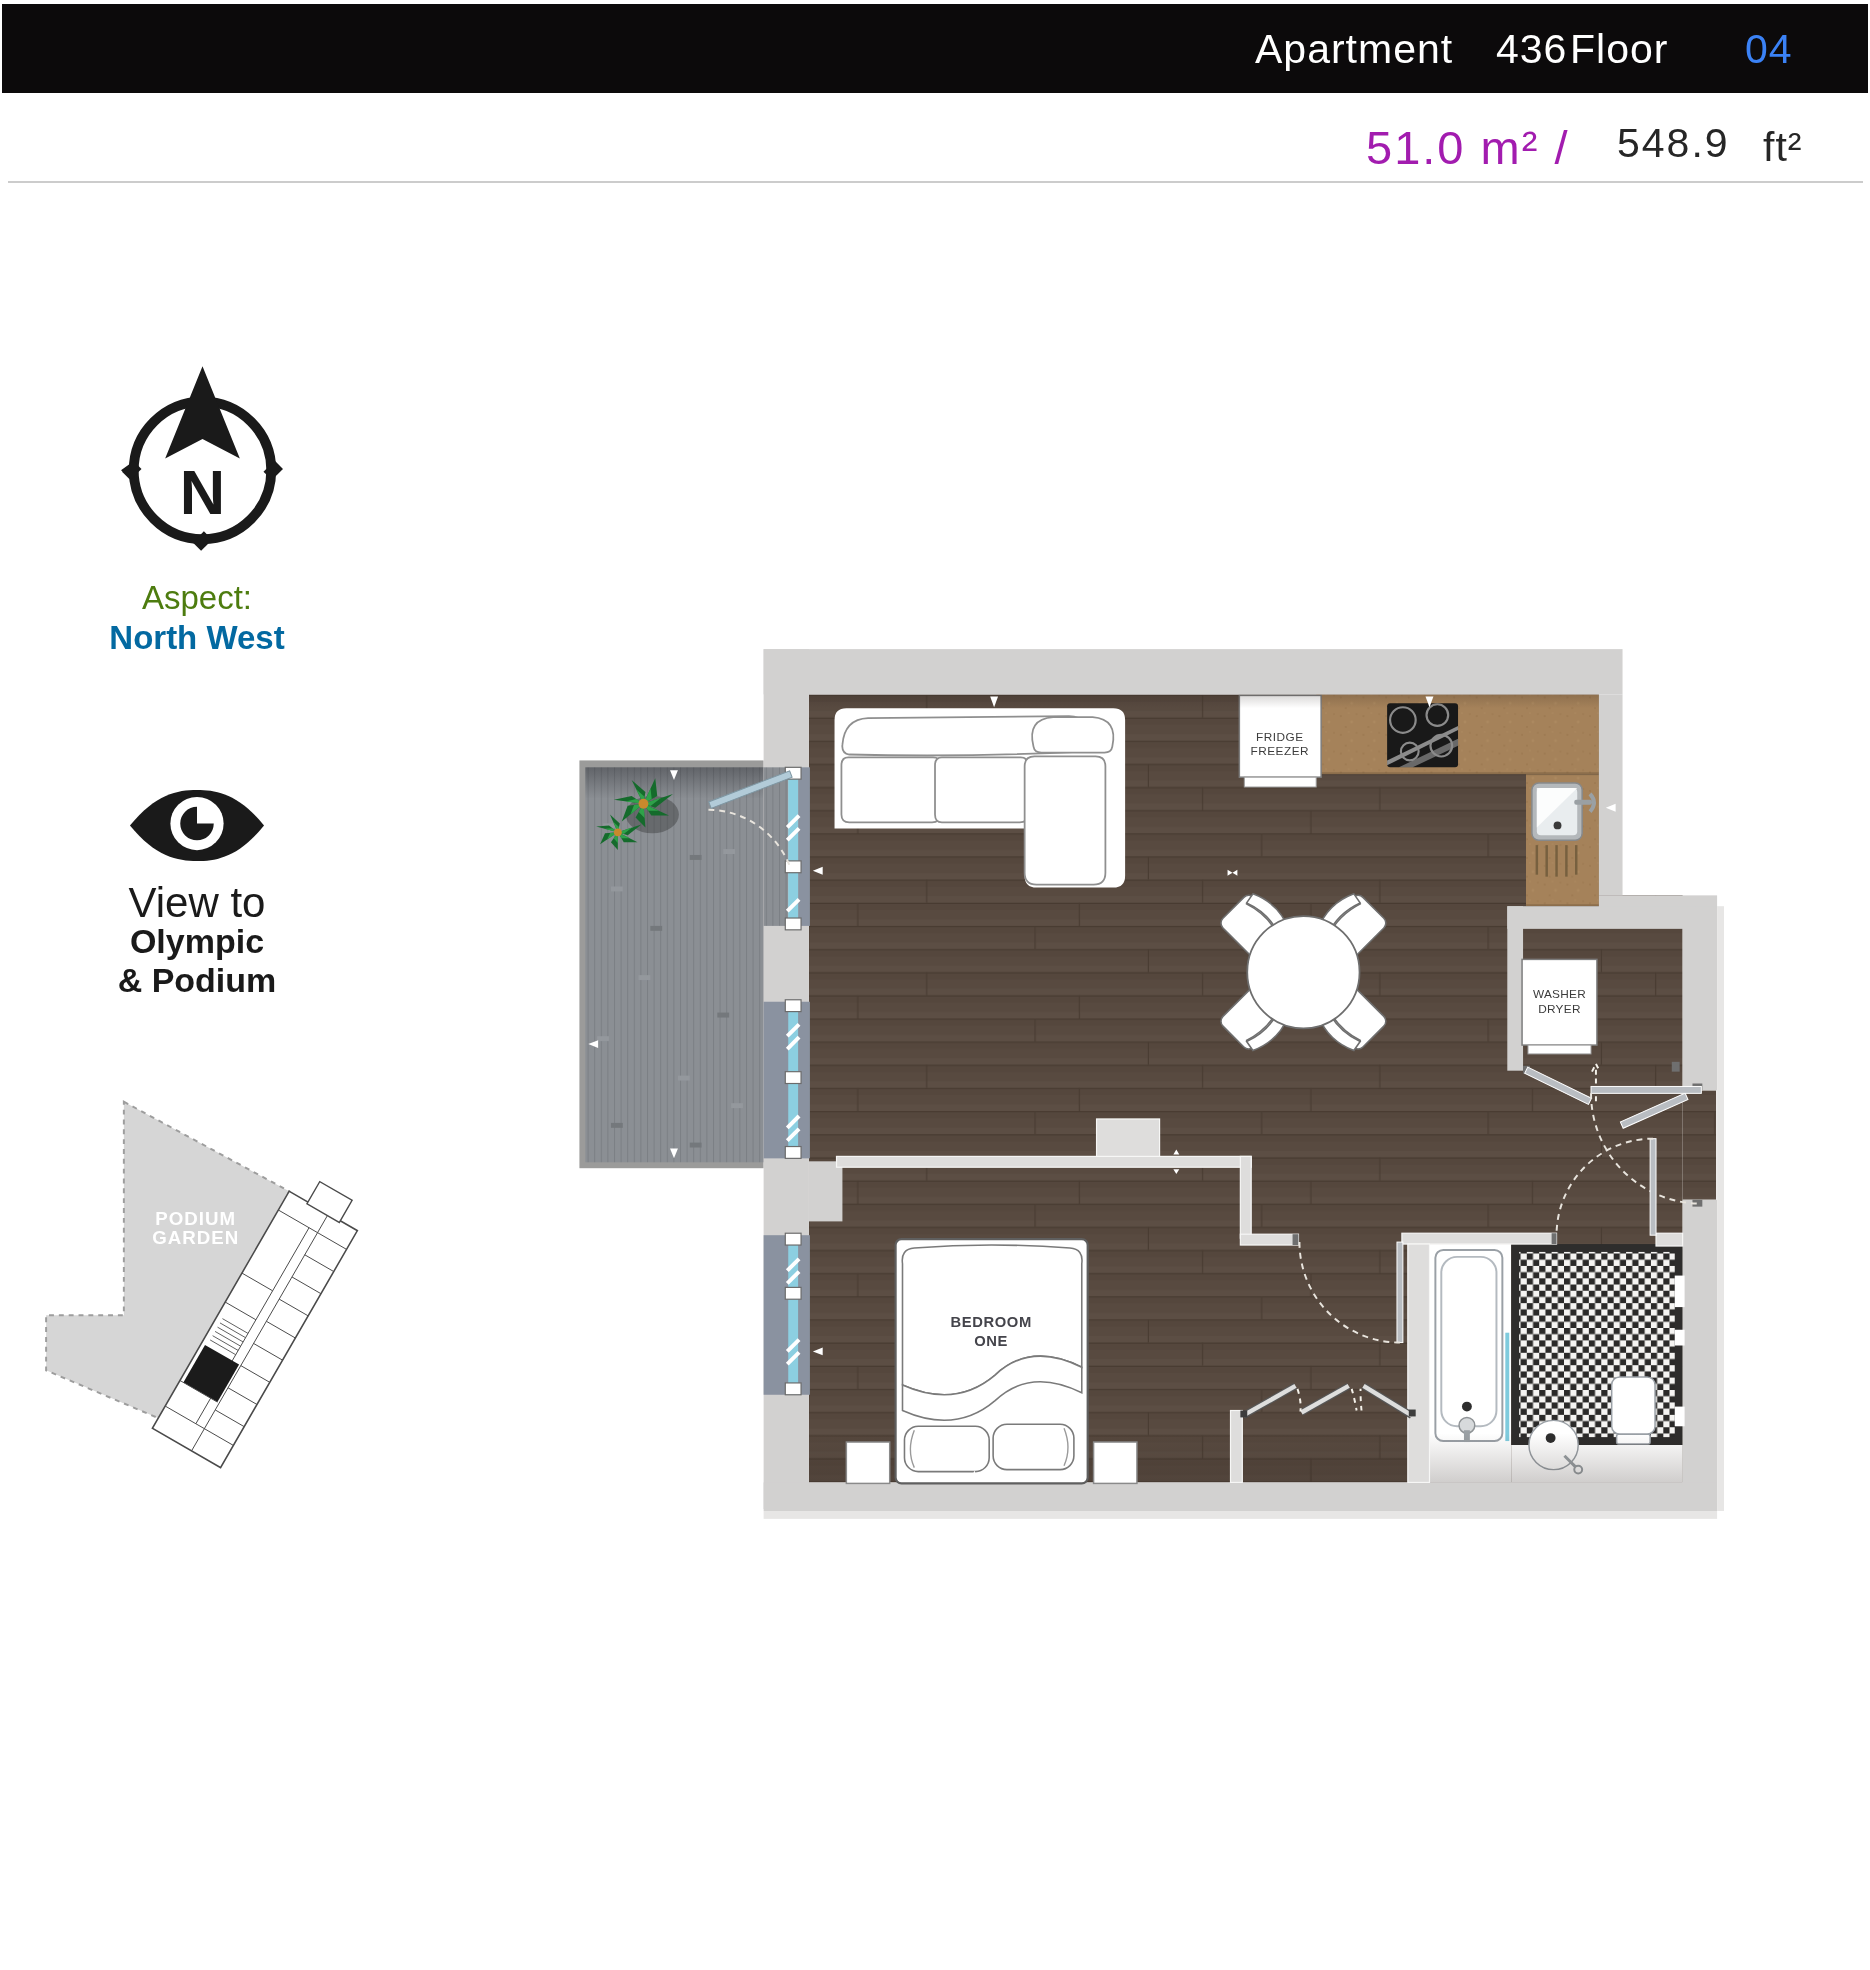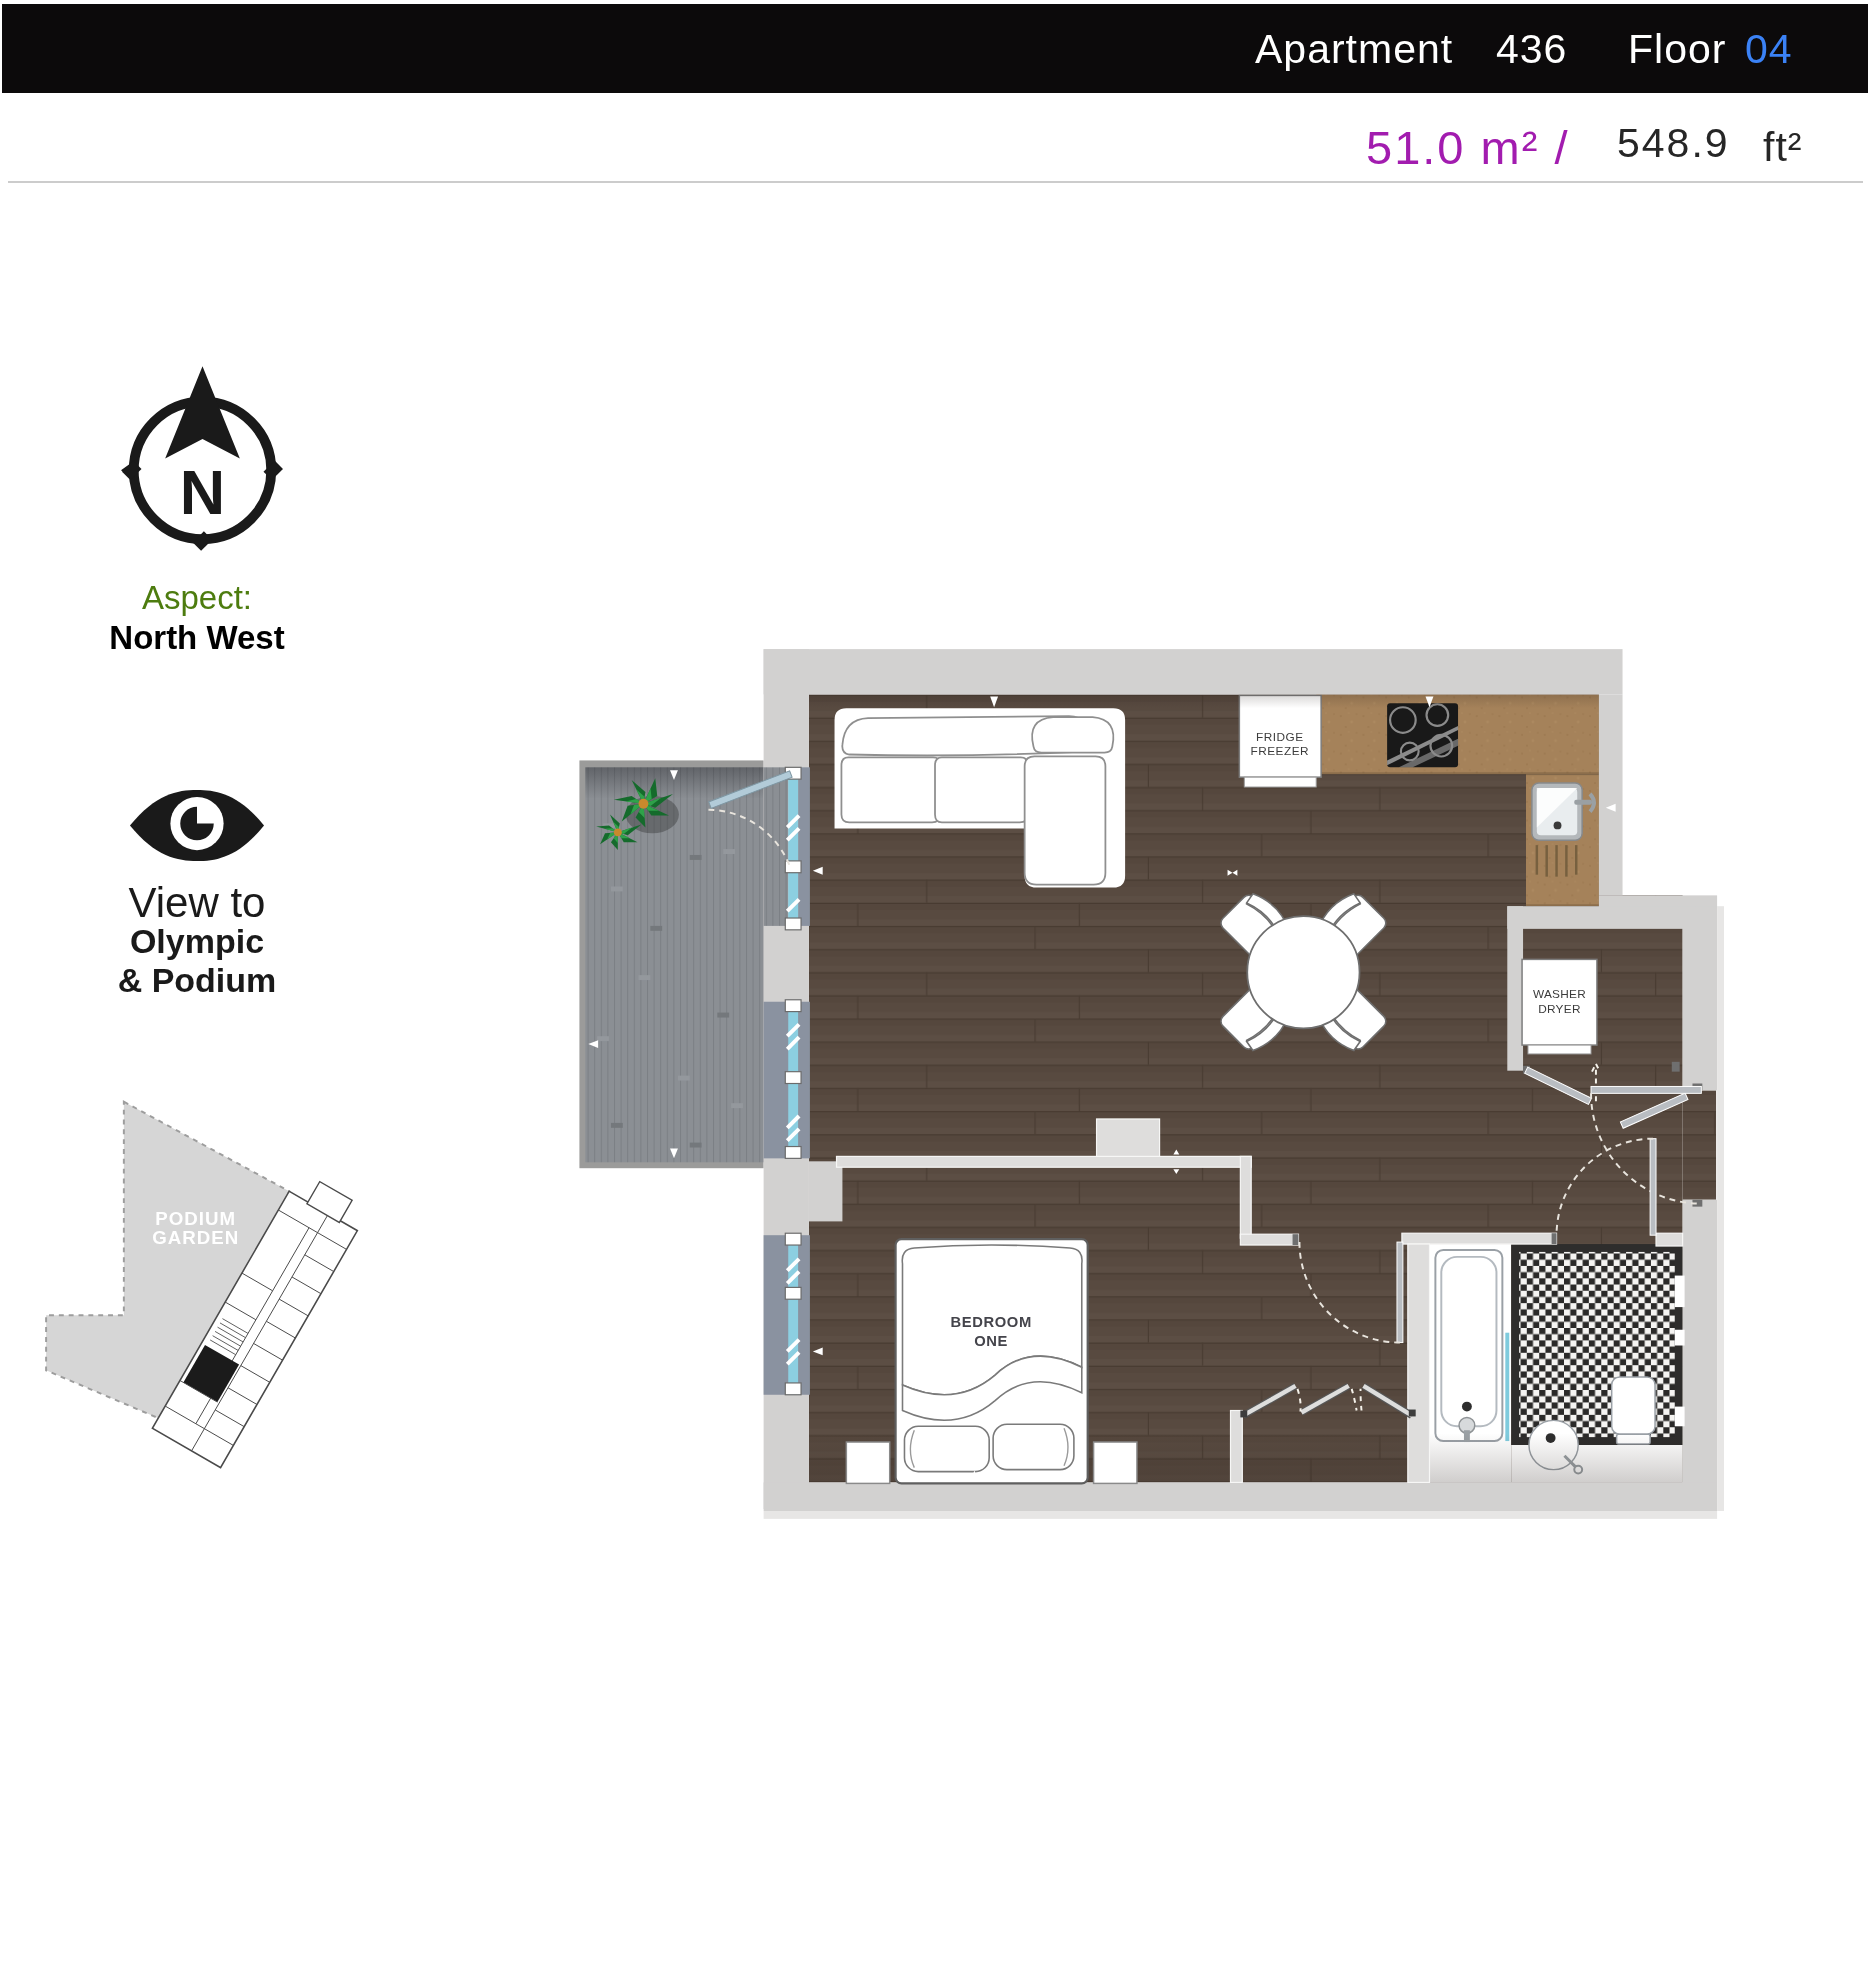--- a/index.html
+++ b/index.html
@@ -10,21 +10,21 @@
 </head>
 <body>
 <div class="page">
 
   <div class="abs" style="left:2px;top:3.9px;width:1866px;height:89px;background:#0c0a0b;"></div>
 
 
   <div class="abs" style="left:1255px;top:25.6px;color:#fff;font-size:41px;letter-spacing:1px;">Apartment</div>
   <div class="abs" style="left:1496px;top:25.6px;color:#fff;font-size:41px;letter-spacing:1px;">436</div>
 
-  <div class="abs" style="left:1628px;top:25.6px;color:#fff;font-size:41px;letter-spacing:1px;">Floor</div>
+  <div class="abs" style="left:1570px;top:25.6px;color:#fff;font-size:41px;letter-spacing:1px;">Floor</div>
   <div class="abs" style="left:1745px;top:25.6px;color:#3b82f6;font-size:41px;letter-spacing:1px;">04</div>
 
   <div class="abs" style="left:1366px;top:120px;color:#a21caf;font-size:47px;letter-spacing:2px;">51.0 m² /</div>
   <div class="abs" style="left:1617px;top:120px;color:#262626;font-size:41px;letter-spacing:2px;">548.9</div>
   <div class="abs" style="left:1763px;top:124px;color:#262626;font-size:41px;letter-spacing:1px;text-align:right;">ft²</div>
 
   <div class="abs" style="left:7.9px;top:181px;width:1855px;height:2px;background:#cccccc;"></div>
 
   <svg class="abs" style="left:118px;top:364px;" width="169" height="193" viewBox="0 0 172 196">
 
@@ -36,21 +36,21 @@
     <rect x="152" y="100" width="12" height="16" fill="#1a1a1a" transform="rotate(45 158 108)"></rect>
 
     <rect x="80" y="172" width="12" height="16" fill="#1a1a1a" transform="rotate(45 86 180)"></rect>
 
     <path d="M 86 2 L 124 96 L 86 76 L 48 96 Z" fill="#1a1a1a"></path>
 
     <text x="86" y="152" text-anchor="middle" font-family="Liberation Sans" font-size="64" font-weight="bold" fill="#1a1a1a">N</text>
   </svg>
 
   <div class="abs" style="left:0px;top:579px;width:394px;text-align:center;color:#4d7c0f;font-size:33px;">Aspect:</div>
-  <div class="abs" style="left:0px;top:619px;width:394px;text-align:center;color:#000000;font-size:33px;font-weight:bold;">North West</div>
+  <div class="abs" style="left:0px;top:619px;width:394px;text-align:center;color:#0369a1;font-size:33px;font-weight:bold;">North West</div>
 
   <svg class="abs" style="left:128px;top:788px;" width="138" height="75" viewBox="0 0 140 76">
     <path d="M 2 38 C 28 6 50 2 70 2 C 90 2 112 6 138 38 C 112 70 90 74 70 74 C 50 74 28 70 2 38 Z" fill="#1a1a1a"></path>
     <circle cx="70" cy="36" r="27" fill="#ffffff"></circle>
     <path d="M 70 36 L 70 19 A 17 17 0 1 0 87 36 Z" fill="#1a1a1a"></path>
   </svg>
 
   <div class="abs" style="left:0px;top:879px;width:394px;text-align:center;color:#1a1a1a;font-size:42px;">View to</div>
   <div class="abs" style="left:0px;top:922px;width:394px;text-align:center;color:#1a1a1a;font-size:34px;font-weight:bold;">Olympic</div>
   <div class="abs" style="left:0px;top:961px;width:394px;text-align:center;color:#1a1a1a;font-size:34px;font-weight:bold;">&amp; Podium</div>

